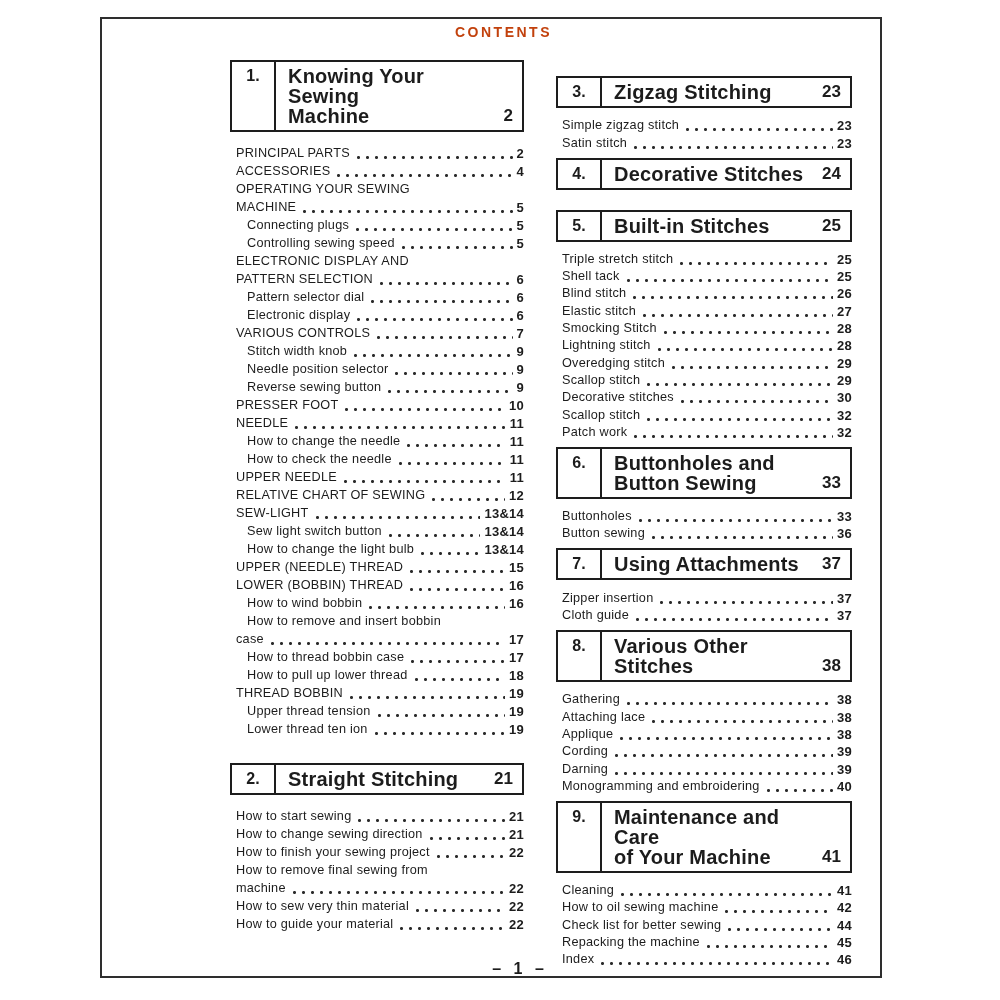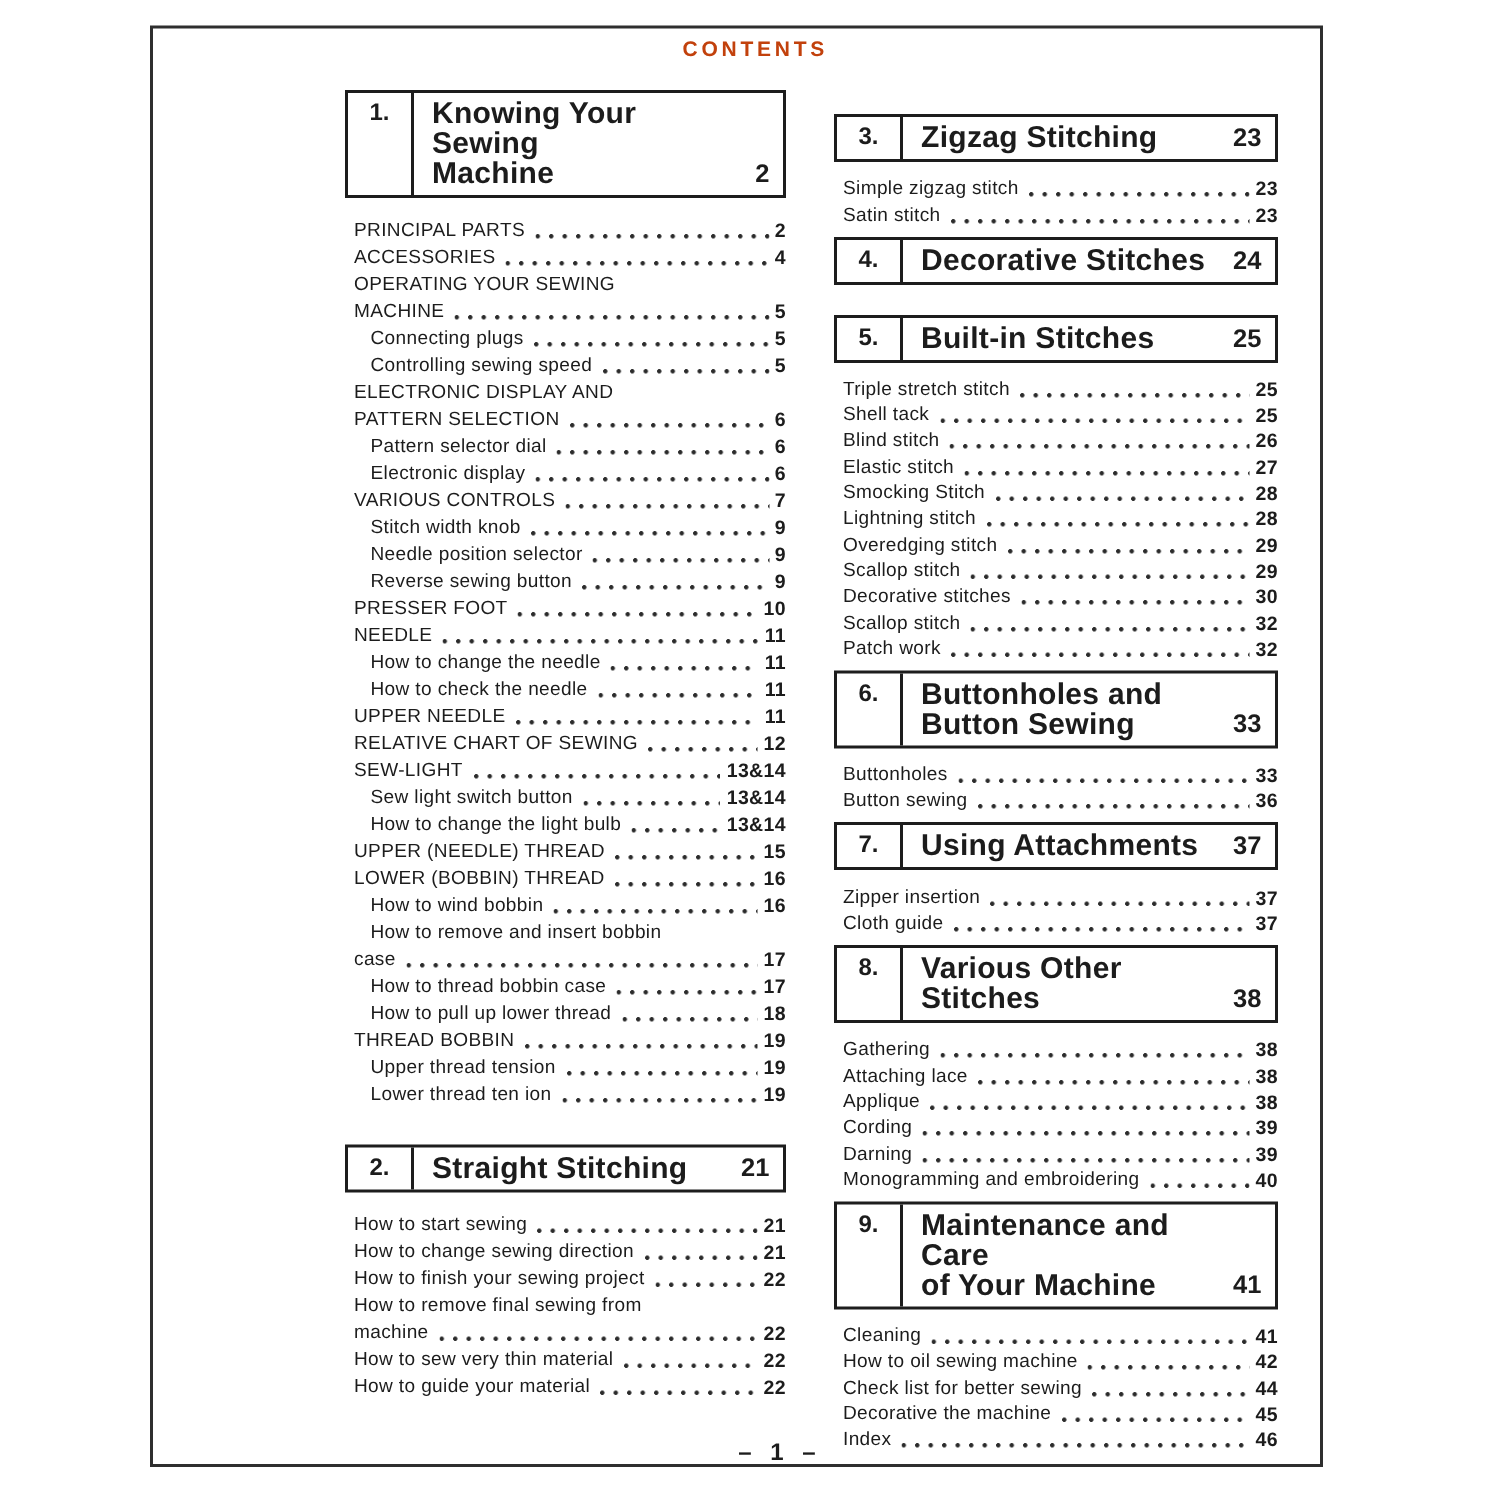--- a/index.html
+++ b/index.html
@@ -515,21 +515,21 @@
         <span class="toc-label">How to oil sewing machine</span>
         <span class="toc-leader"></span>
         <span class="toc-page">42</span>
       </div>
       <div class="toc-row">
         <span class="toc-label">Check list for better sewing</span>
         <span class="toc-leader"></span>
         <span class="toc-page">44</span>
       </div>
       <div class="toc-row">
-        <span class="toc-label">Decorative the machine</span>
+        <span class="toc-label">Repacking the machine</span>
         <span class="toc-leader"></span>
         <span class="toc-page">45</span>
       </div>
       <div class="toc-row">
         <span class="toc-label">Index</span>
         <span class="toc-leader"></span>
         <span class="toc-page">46</span>
       </div>
     </div>
   </div>

